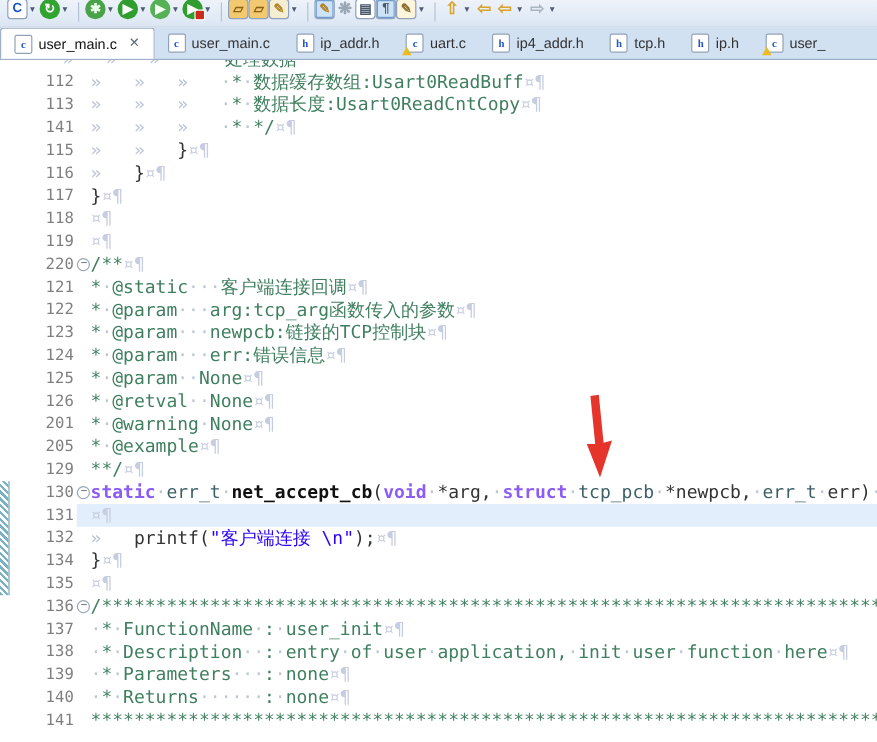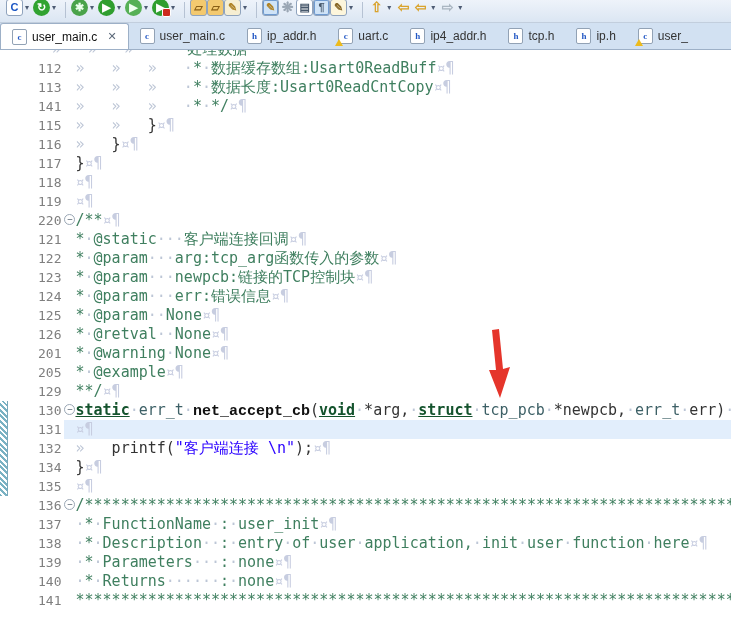--- a/index.html
+++ b/index.html
@@ -42,22 +42,22 @@
   .row:first-child{margin-top:-10px;}
   .gut{flex:0 0 40px;text-align:right;padding-right:3px;color:#7f7f7f;font-size:13px;line-height:19px;box-sizing:border-box;padding-left:38px;}
   .fold{flex:0 0 11px;line-height:19px;}
   .fm{display:inline-block;width:9px;height:9px;border:1px solid #9aa7b5;border-radius:50%;background:#fff;
     color:#5a6774;font-size:9px;line-height:8px;text-align:center;vertical-align:3px;}
   .code{flex:1 1 auto;color:#333;overflow:hidden;}
   .row.cur .code,.row.cur .fold{background:#e2eefc;}
   .tk-ws{color:#bdc6d6;}
   .tk-eol{color:#c7cde0;}
   .tk-cmt{color:#3f7f5f;}
-  .tk-kw{color:#14532d;font-weight:bold;text-decoration:underline;}
-  .tk-fn{color:#111;font-weight:bold;font-family:Liberation Mono, monospace;}
+  .tk-kw{color:#8b5cf6;font-weight:bold;}
+  .tk-fn{color:#111;font-weight:bold;}
   .tk-typ{color:#3d6066;}
   .tk-pln{color:#333;}
   .tk-str{color:#2a00ff;}
 
   .range-indicator{position:absolute;left:0;top:351px;width:7px;height:95px;z-index:2;
     background-image:repeating-linear-gradient(45deg,#7ab2c3 0 2px,#ffffff 2px 4px);
     border-right:1px solid #79a8ba;}
 
   .arrow-overlay{position:absolute;left:0;top:0;width:731px;height:618px;z-index:6;pointer-events:none;}
 </style>

